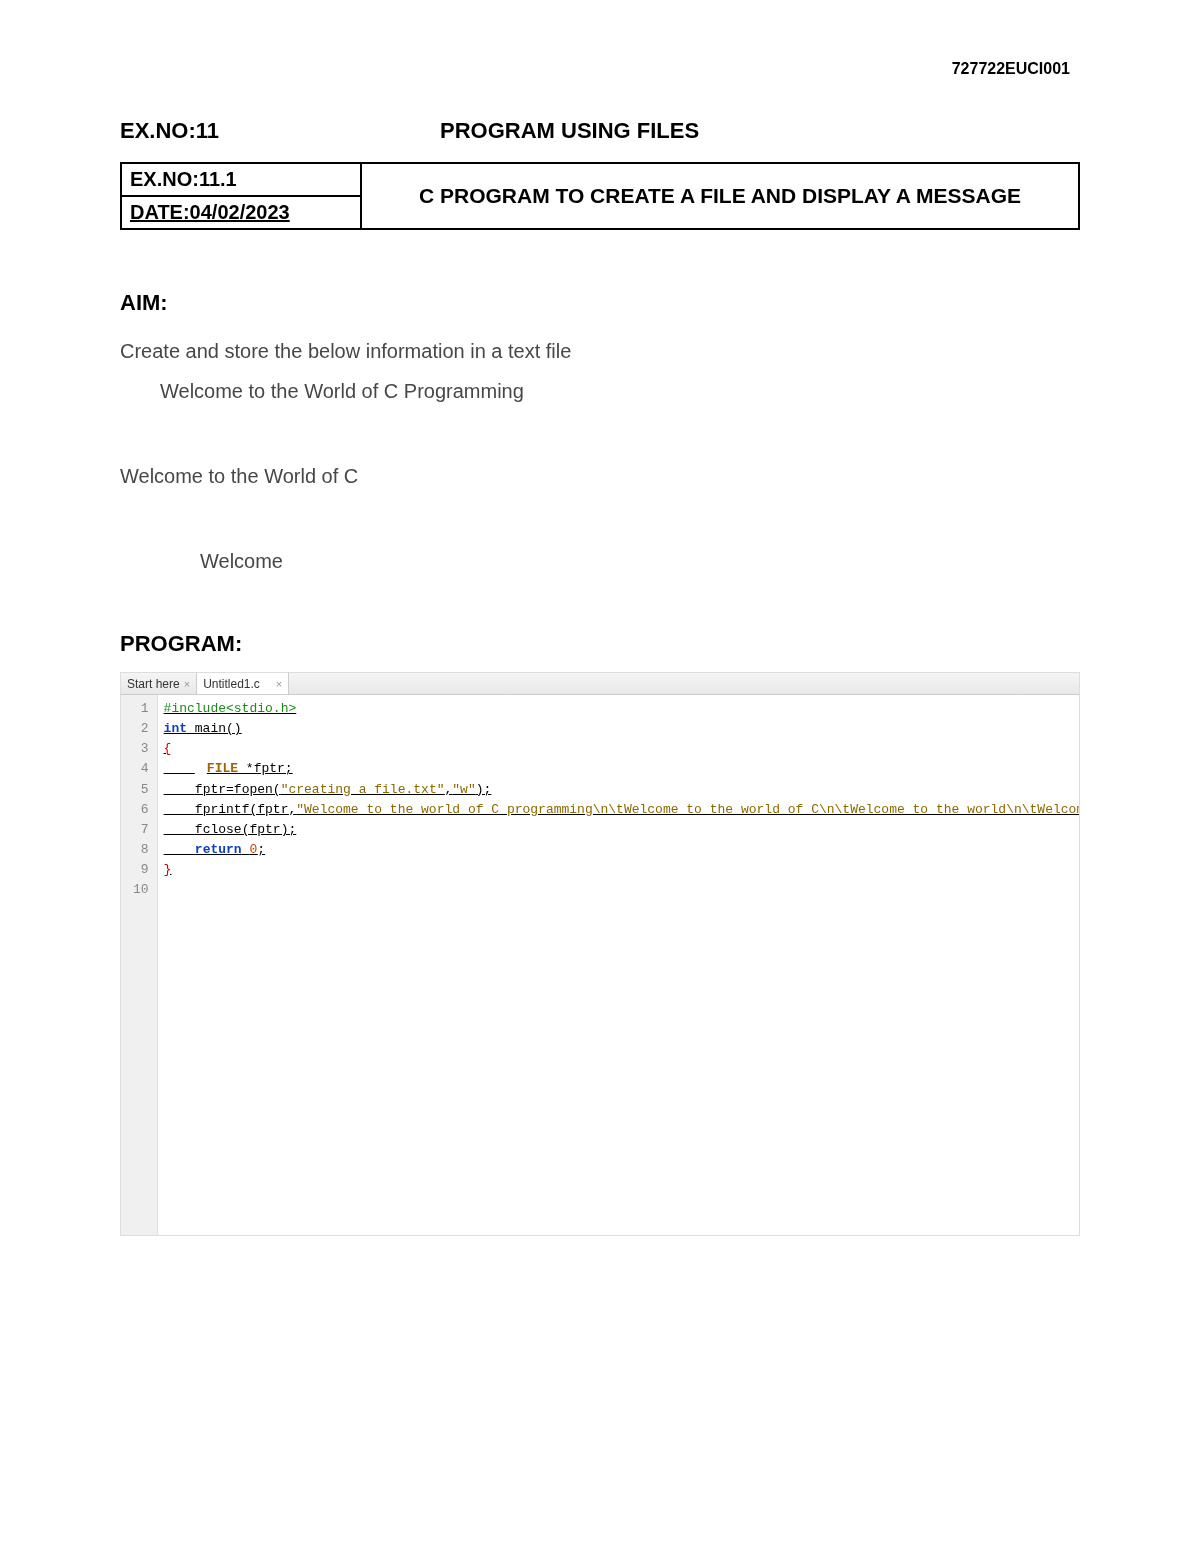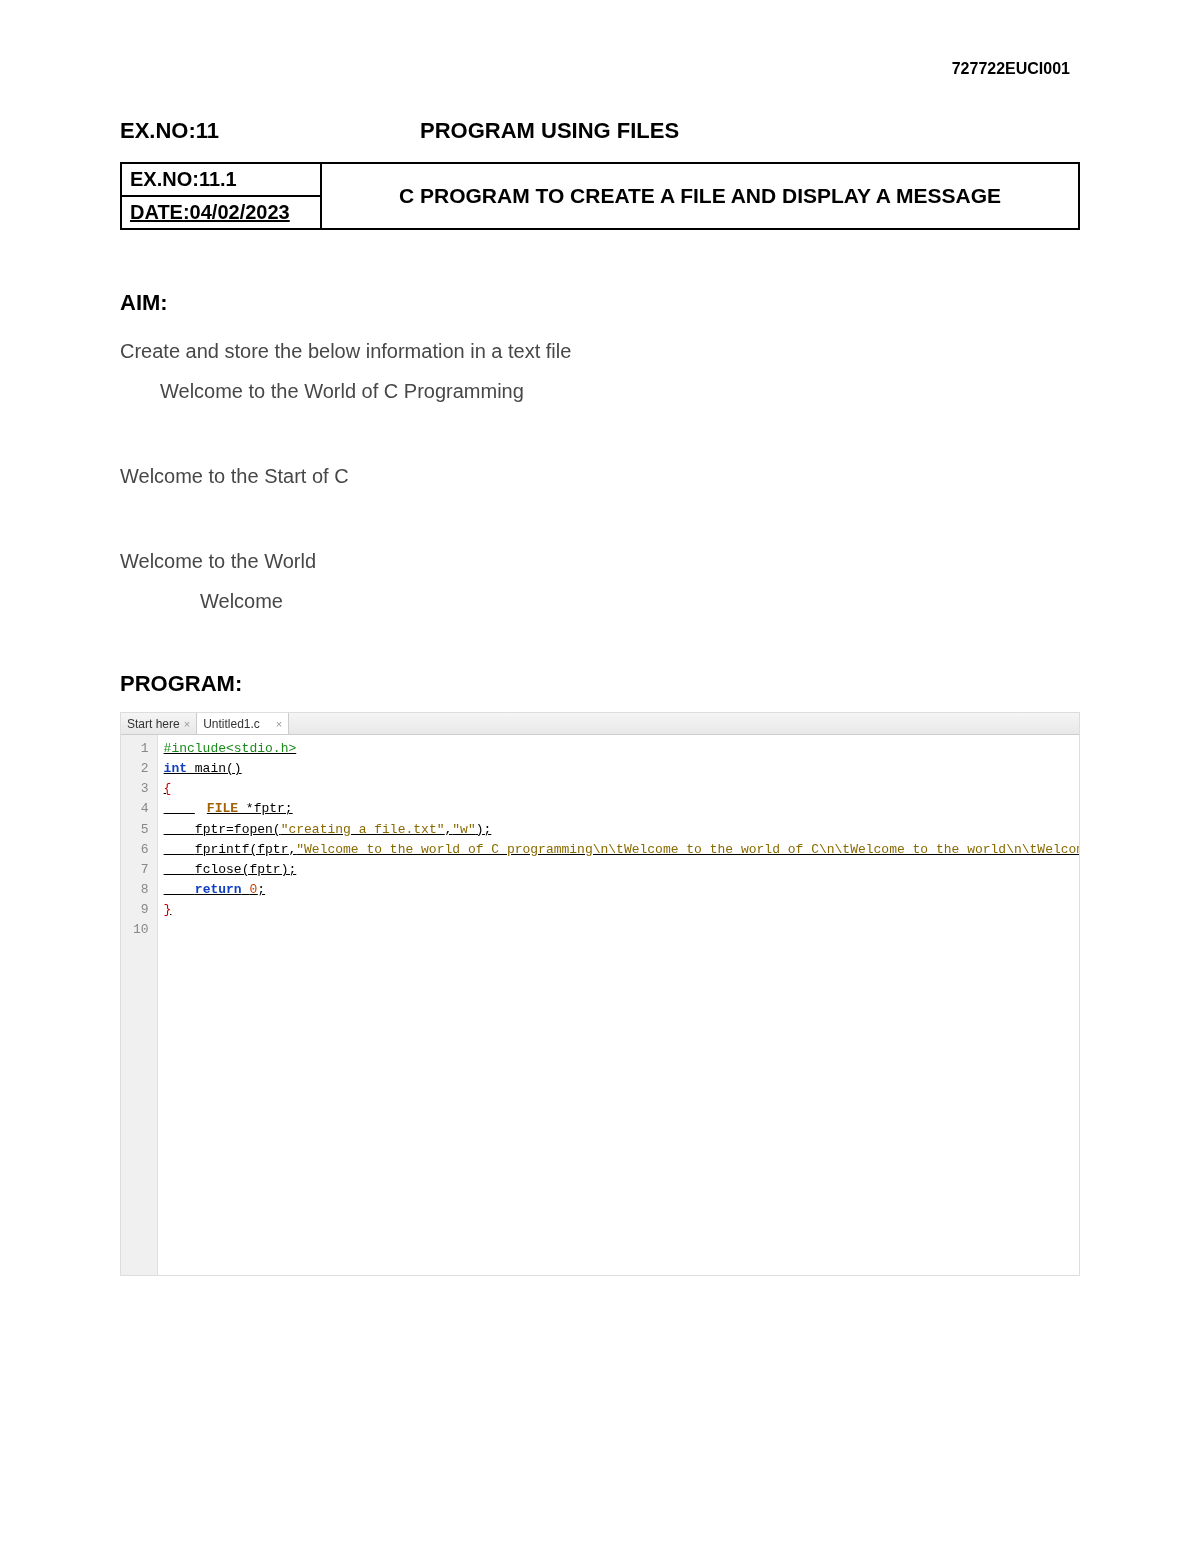--- a/index.html
+++ b/index.html
@@ -15,20 +15,21 @@
       text-align: right;
       font-weight: bold;
       font-size: 16px;
       margin-bottom: 40px;
       padding-right: 10px;
     }
     .title-row {
       display: flex;
       align-items: baseline;
       margin-bottom: 18px;
+      gap: 20px;
     }
     .ex-no {
       font-weight: bold;
       font-size: 22px;
       width: 300px;
     }
     .page-title {
       font-weight: bold;
       font-size: 22px;
     }
@@ -38,21 +39,21 @@
       margin-bottom: 60px;
     }
     .info-table td {
       border: 2px solid #000;
       padding: 4px 8px;
       font-weight: bold;
       font-size: 20px;
       vertical-align: middle;
     }
     .info-table .left-col {
-      width: 200px;
+      width: 240px;
       white-space: nowrap;
     }
     .info-table .right-col {
       text-align: center;
       font-size: 21px;
     }
     .info-table .date-row td {
       border-top: none;
       text-decoration: underline;
     }
@@ -170,25 +171,24 @@
   </table>
 
 <div class="section-heading">AIM:</div>
 
 <div class="aim-block">
   <div class="aim-text">Create and store the below information in a text file</div>
   <div class="aim-text indent1">Welcome to the World of C Programming</div>
 </div>
 
 <div class="aim-block">
-  <div class="aim-text">Welcome to the Start of C</div>
+  <div class="aim-text">Welcome to the World of C</div>
 </div>
 
 <div class="aim-block">
-  <div class="aim-text">Welcome to the World</div>
   <div class="aim-text indent2">Welcome</div>
 </div>
 
 <div class="program-heading">PROGRAM:</div>
 
 <div class="editor">
   <div class="tab-bar">
     <div class="tab">
       <span>Start here</span>
       <span class="close-x">×</span>

